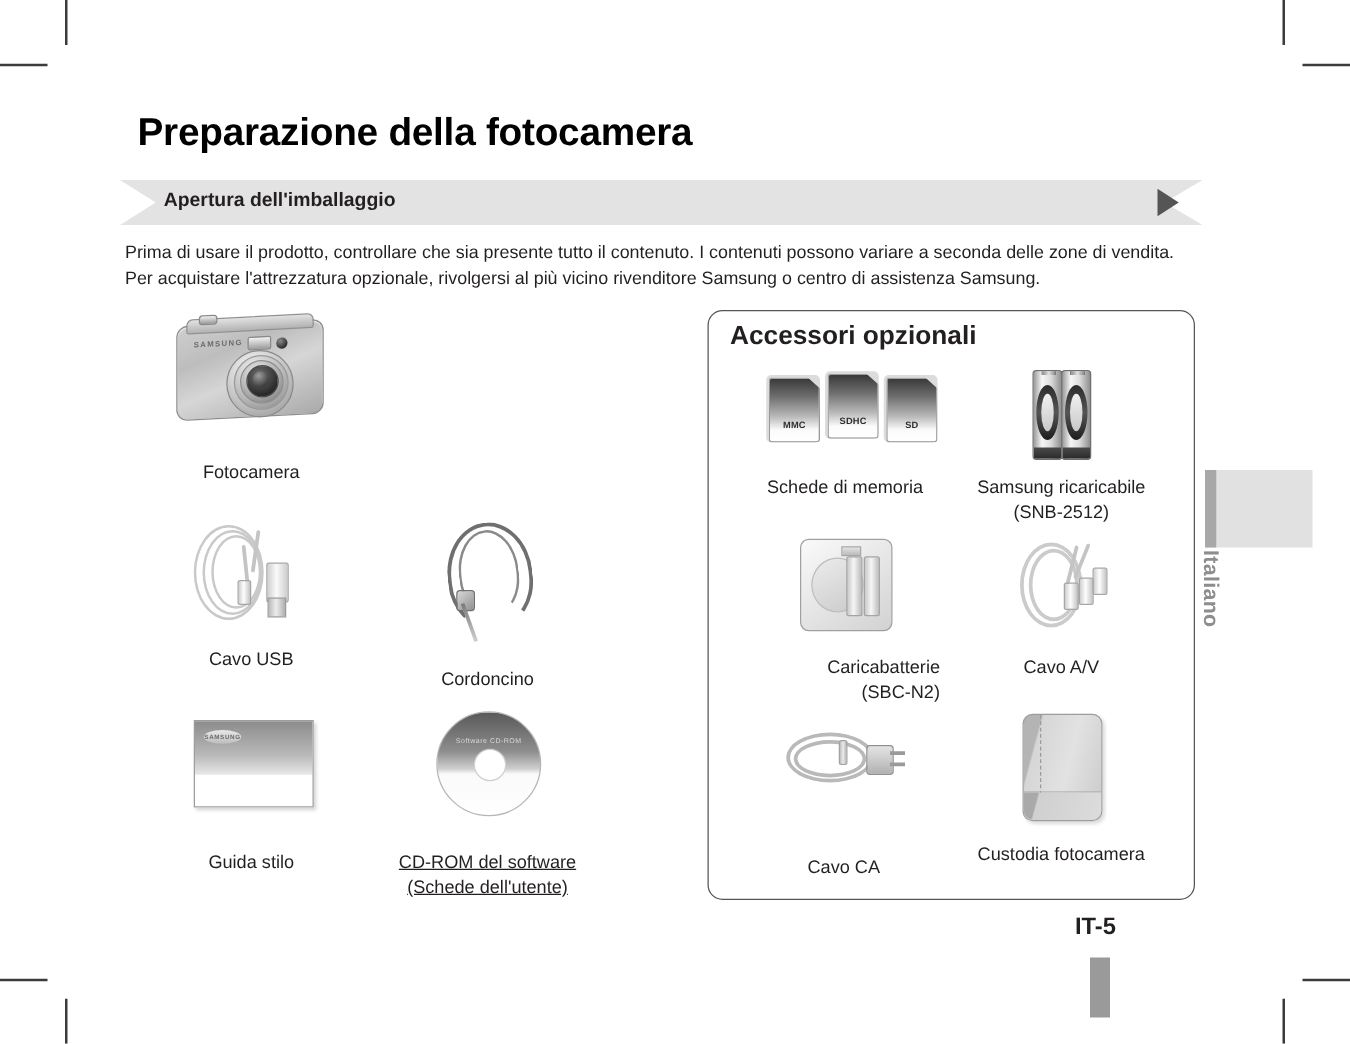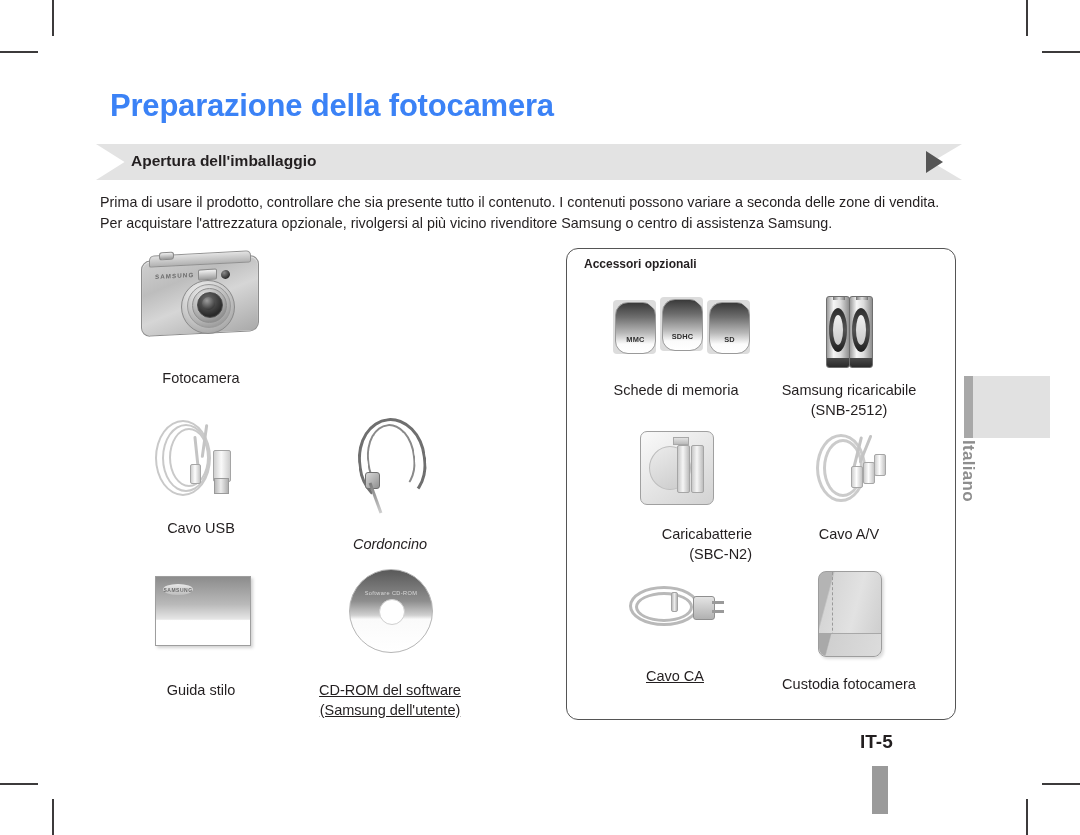--- a/index.html
+++ b/index.html
@@ -14,21 +14,21 @@
   .page{position:absolute;inset:0;}
 
   
   .cm{position:absolute;background:#3c3a3b;}
   .cm.v{width:2px;}
   .cm.h{height:2px;}
 
   
   .title{
     position:absolute;left:110px;top:88px;
-    font-size:31px;font-weight:bold;color:#3b82f6;
+    font-size:31px;font-weight:bold;color:#000000;
     letter-spacing:-0.2px;white-space:nowrap;
   }
 
   
   .banner{
     position:absolute;left:96px;top:144px;width:866px;height:36px;
     background:#e3e3e3;
     -webkit-clip-path:polygon(0 0, 100% 0, 100% 0, 96.5% 50%, 100% 100%, 0 100%, 3.3% 50%);
     clip-path:polygon(0 0, 100% 0, 96.5% 50%, 100% 100%, 0 100%, 3.3% 50%);
   }
@@ -50,21 +50,21 @@
     font-size:14.3px;line-height:21px;color:#231f20;
   }
 
   
   .optbox{
     position:absolute;left:566px;top:248px;width:388px;height:470px;
     border:1.6px solid #555;border-radius:12px;background:#fff;
   }
   .optbox-title{
     position:absolute;left:584px;top:257px;
-    font-size:12px;font-weight:bold;color:#231f20;
+    font-size:21px;font-weight:bold;color:#231f20;
   }
 
   
   .item{position:absolute;text-align:center;}
   .item .art{position:relative;margin:0 auto;}
   .item .cap{
     font-size:14.5px;color:#231f20;line-height:20px;white-space:nowrap;
   }
   .item .cap2{font-size:14.5px;color:#231f20;line-height:20px;white-space:nowrap;}
 
@@ -216,21 +216,21 @@
     position:absolute;left:50%;top:50%;width:24px;height:24px;margin:-12px 0 0 -12px;
     border-radius:50%;background:#fff;border:1px solid #cfcfcf;
   }
   .cd .cdtext{
     position:absolute;left:0;top:20px;width:100%;text-align:center;
     font-size:5.6px;color:#d8d8d8;letter-spacing:.4px;
   }
 
   
   .card{
-    position:absolute;width:39px;height:50px;border-radius:13px;
+    position:absolute;width:39px;height:50px;border-radius:3px;
     background:linear-gradient(180deg,#3a3a3a 0%,#6d6d6d 28%,#b8b8b8 60%,#fbfbfb 82%,#ffffff 100%);
     border:1px solid #9a9a9a;
     -webkit-clip-path:polygon(0 0, 76% 0, 100% 17%, 100% 100%, 0 100%);
     clip-path:polygon(0 0, 76% 0, 100% 17%, 100% 100%, 0 100%);
   }
   .card .lbl{
     position:absolute;left:0;bottom:9px;width:100%;text-align:center;
     font-size:7.4px;font-weight:bold;color:#2e2e2e;letter-spacing:.2px;
   }
   .card-wrap{position:absolute;}
@@ -375,41 +375,41 @@
     <div class="cap" style="margin-top:16px;">Cavo USB</div>
   </div>
 
   <div class="item" style="left:316px;top:410px;width:148px;">
     <div class="art" style="width:100px;height:92px;">
       <div class="strap-out" style="left:18px;top:8px;"></div>
       <div class="strap-in" style="left:27px;top:14px;"></div>
       <div class="strap-clip" style="left:25px;top:62px;"></div>
       <div class="strap-tail" style="left:34px;top:72px;"></div>
     </div>
-    <div class="cap" style="margin-top:32px;font-style:italic;">Cordoncino</div>
+    <div class="cap" style="margin-top:32px;">Cordoncino</div>
   </div>
 
   <div class="item" style="left:128px;top:570px;width:146px;">
     <div class="art" style="width:100px;height:80px;">
       <div class="book" style="left:4px;top:6px;">
         <div class="slogo">SAMSUNG</div>
       </div>
     </div>
     <div class="cap" style="margin-top:30px;">Guida stilo</div>
   </div>
 
   <div class="item" style="left:304px;top:566px;width:172px;text-decoration:underline;">
     <div class="art" style="width:90px;height:88px;">
       <div class="cd" style="left:4px;top:3px;">
         <div class="cdtext">Software CD-ROM</div>
         <div class="hole"></div>
       </div>
     </div>
     <div class="cap" style="margin-top:26px;">CD-ROM del software</div>
-    <div class="cap2">(Samsung dell'utente)</div>
+    <div class="cap2">(Schede dell'utente)</div>
   </div>
 
   <div class="optbox"></div>
   <div class="optbox-title">Accessori opzionali</div>
 
   <div class="item" style="left:588px;top:296px;width:176px;">
     <div class="art" style="width:150px;height:62px;">
       <div class="card-wrap" style="left:14px;top:6px;">
         <div class="card">
           <div class="lbl">MMC</div>
@@ -474,21 +474,21 @@
 
   <div class="item" style="left:610px;top:578px;width:130px;">
     <div class="art" style="width:104px;height:62px;">
       <div class="ac-loop" style="left:6px;top:8px;width:64px;height:34px;"></div>
       <div class="ac-loop" style="left:12px;top:14px;width:52px;height:24px;"></div>
       <div class="ac-tie" style="left:48px;top:14px;"></div>
       <div class="ac-plug" style="left:70px;top:18px;"></div>
       <div class="ac-prong" style="left:89px;top:23px;"></div>
       <div class="ac-prong" style="left:89px;top:32px;"></div>
     </div>
-    <div class="cap" style="margin-top:26px;text-decoration:underline;">Cavo CA</div>
+    <div class="cap" style="margin-top:44px;">Cavo CA</div>
   </div>
 
   <div class="item" style="left:768px;top:568px;width:162px;">
     <div class="art" style="width:70px;height:92px;">
       <div class="case" style="left:4px;top:3px;">
         <div class="seam"></div>
         <div class="flap"></div>
       </div>
     </div>
     <div class="cap" style="margin-top:14px;">Custodia fotocamera</div>

